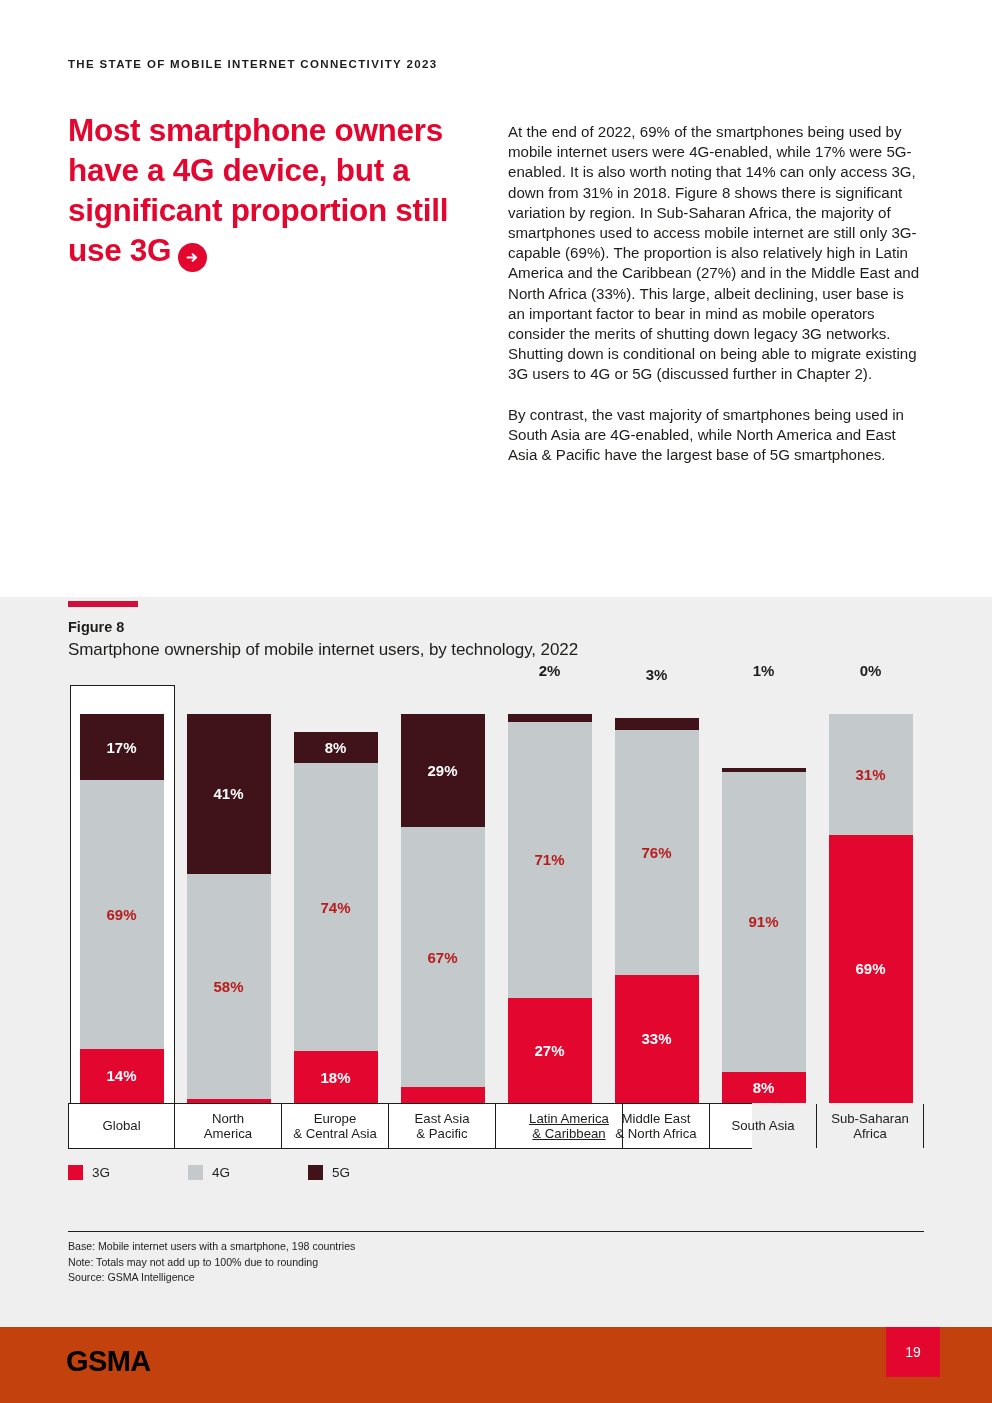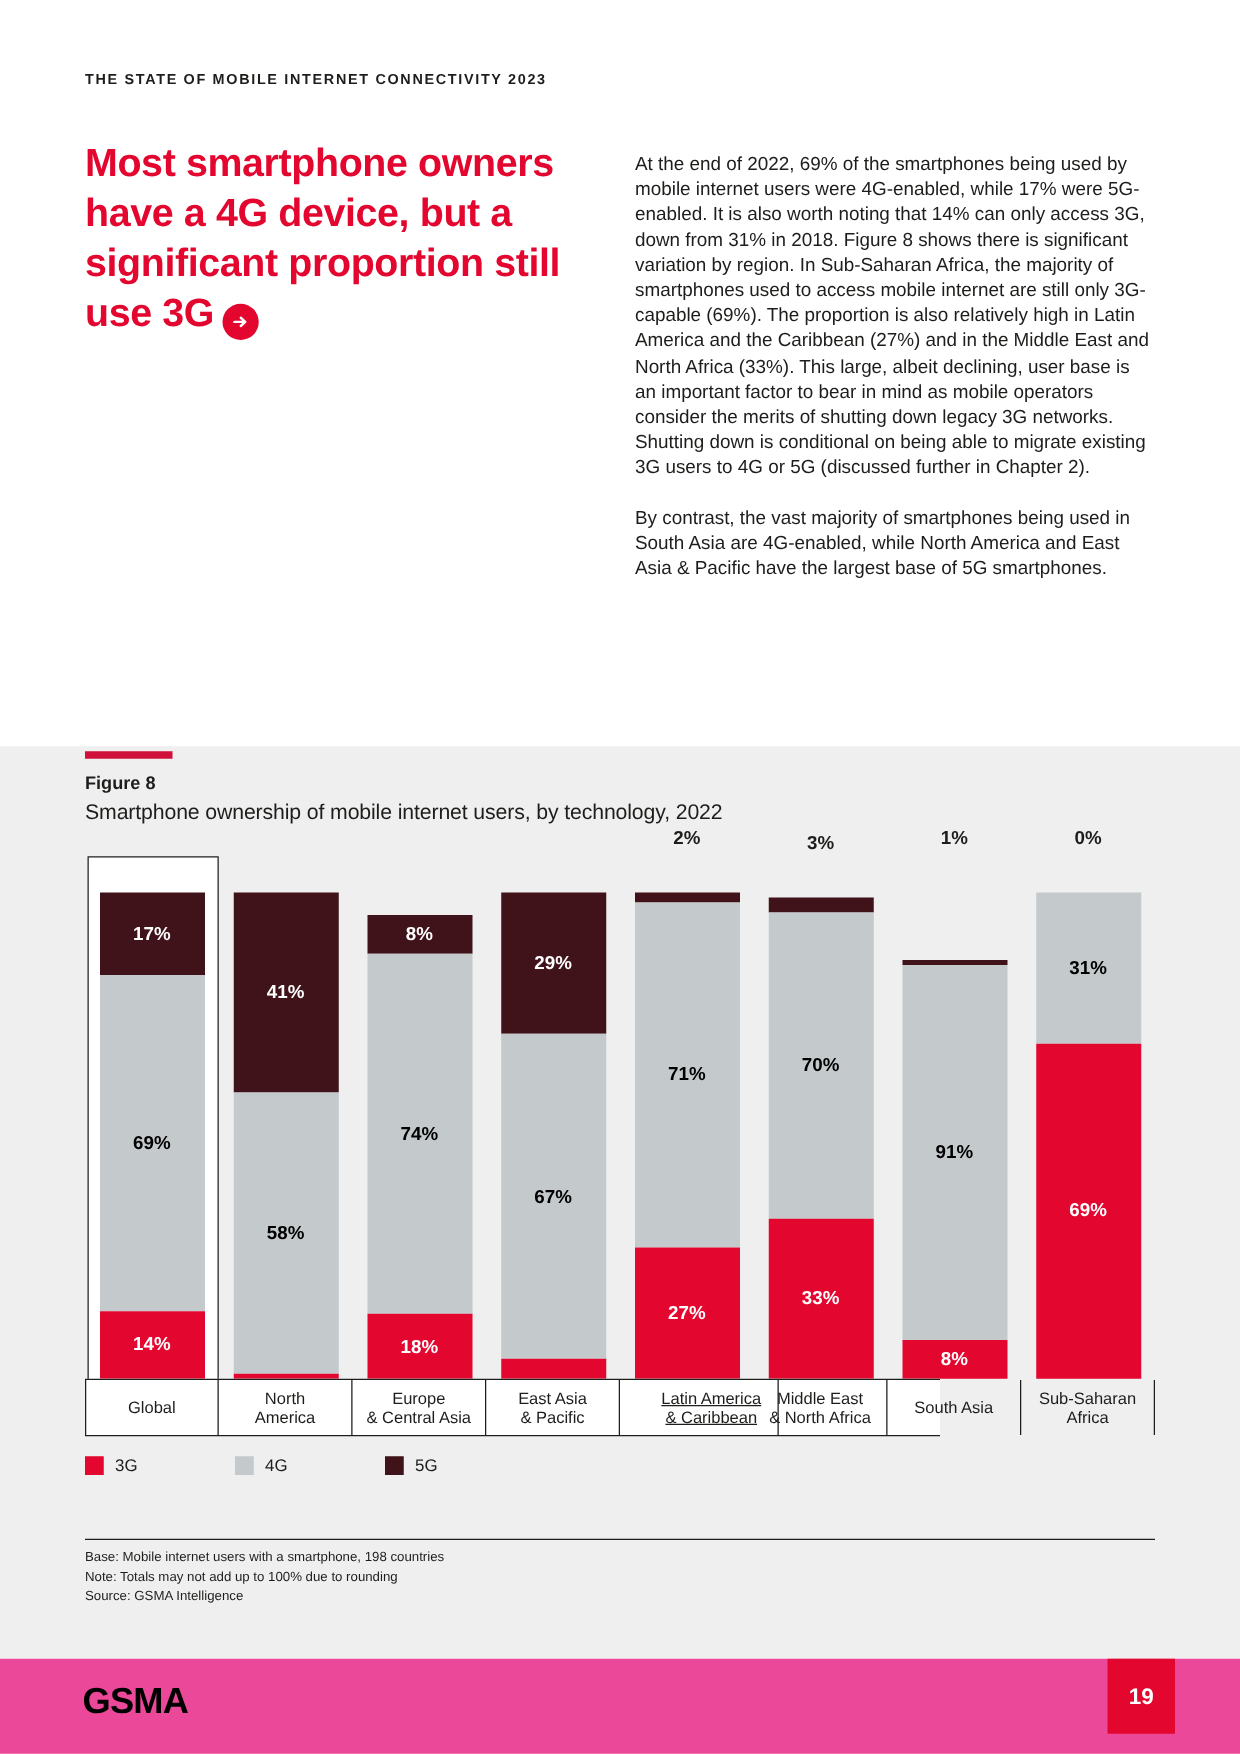--- a/index.html
+++ b/index.html
@@ -46,21 +46,21 @@
   .fig-title{position:absolute;left:68px;top:43px;font-size:17px;color:#1d1d1b;letter-spacing:-0.1px;}
 
   
   .chart{position:absolute;left:0;top:0;width:992px;height:730px;}
   .bar{position:absolute;bottom:0;width:84px;}
   .seg{width:100%;position:relative;display:flex;align-items:center;justify-content:center;}
   .seg span{font-size:15px;font-weight:bold;line-height:1;}
   .seg-3g{background:#E3062F;}
   .seg-3g span{color:#ffffff;}
   .seg-4g{background:#C4C9CB;}
-  .seg-4g span{color:#000000;}
+  .seg-4g span{color:#b91c1c;}
   .seg-5g{background:#3F1319;}
   .seg-5g span{color:#ffffff;}
   .outside-label{
     position:absolute;width:100%;text-align:center;
     font-size:15px;font-weight:bold;color:#1d1d1b;line-height:1;
   }
   .float-label{
     position:absolute;width:100%;text-align:center;
     font-size:15px;font-weight:bold;line-height:1;
   }
@@ -86,31 +86,30 @@
   .legend-item{display:flex;align-items:center;margin-right:78px;}
   .swatch{width:15px;height:15px;margin-right:9px;}
   .legend-label{font-size:13.5px;color:#1d1d1b;}
 
   
   .notes-rule{position:absolute;left:68px;top:634px;width:856px;height:1px;background:#1d1d1b;}
   .notes{position:absolute;left:68px;top:642px;font-size:10.6px;line-height:15.6px;color:#1d1d1b;}
   .notes b{font-weight:normal;}
 
   
-  .footer{position:absolute;left:0;top:1327px;width:992px;height:76px;background:#ec4899;}
+  .footer{position:absolute;left:0;top:1327px;width:992px;height:76px;background:#c2410c;}
   .gsma-logo{
     position:absolute;left:66px;top:18px;
     font-size:29px;font-weight:bold;letter-spacing:-0.6px;color:#000000;
   }
   .page-tab{
-    position:absolute;left:886px;top:0px;width:54px;height:60px;
+    position:absolute;left:886px;top:0px;width:54px;height:50px;
     background:#E3062F;color:#ffffff;
     display:flex;align-items:center;justify-content:center;
-    font-size:18px;
-    font-weight:bold;
+    font-size:14px;
   }
 </style>
 </head>
 <body>
 
 <div class="page-top">
   <div class="eyebrow">THE STATE OF MOBILE INTERNET CONNECTIVITY 2023</div>
 
   <div class="headline">
     <span>Most smartphone owners have a 4G device, but a significant proportion still use 3G</span><span class="arrow-badge">
@@ -182,21 +181,21 @@
           <span>71%</span>
         </div>
         <div class="seg seg-3g" style="height: 105.03px;">
           <span>27%</span>
         </div>
       </div>
       <div class="outside-label" style="left: 614.5px; width: 84px; top: 69.89px;">3%</div>
       <div class="bar" style="left: 614.5px; bottom: 224px;">
         <div class="seg seg-5g" style="height: 11.67px;"></div>
         <div class="seg seg-4g" style="height: 245.07px;">
-          <span>70%</span>
+          <span>76%</span>
         </div>
         <div class="seg seg-3g" style="height: 128.37px;">
           <span>33%</span>
         </div>
       </div>
       <div class="outside-label" style="left: 721.5px; width: 84px; top: 66px;">1%</div>
       <div class="bar" style="left: 721.5px; bottom: 224px;">
         <div class="seg seg-5g" style="height: 3.89px;"></div>
         <div class="seg seg-4g" style="height: 300px; text-align: right;">
           <span>91%</span>

